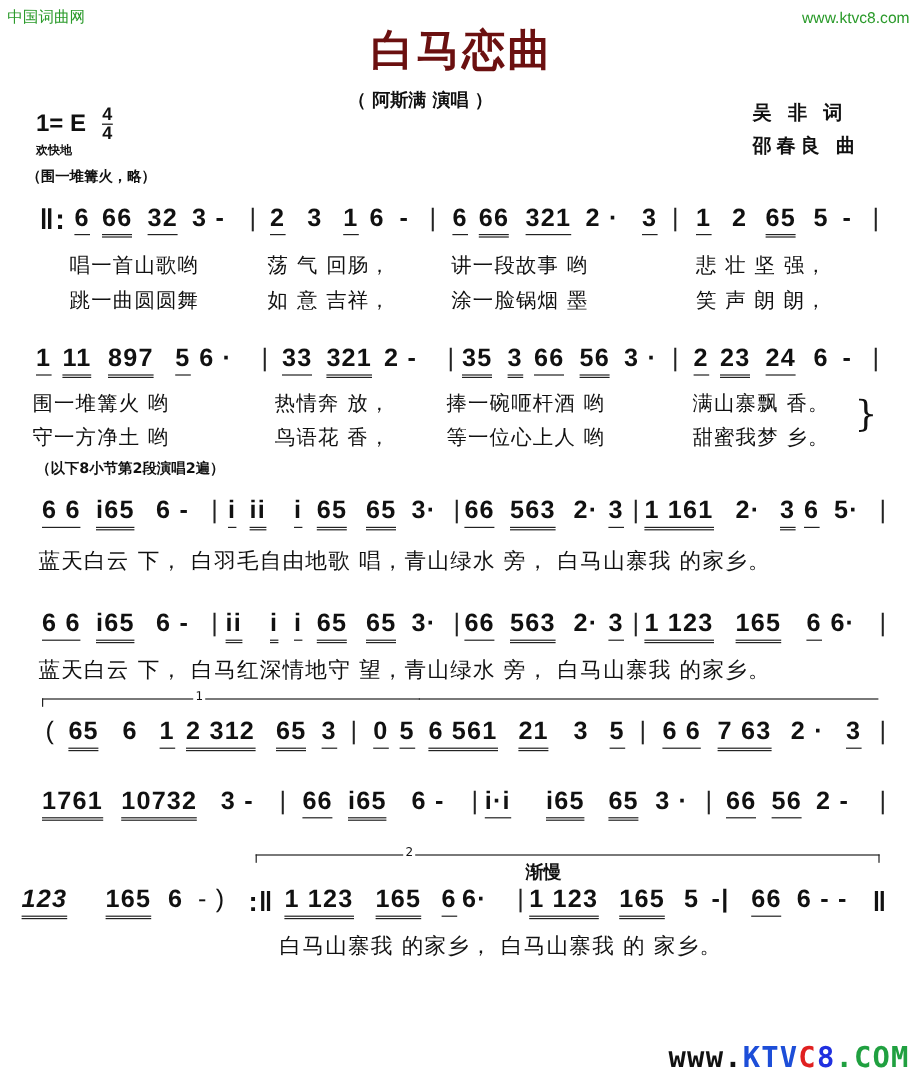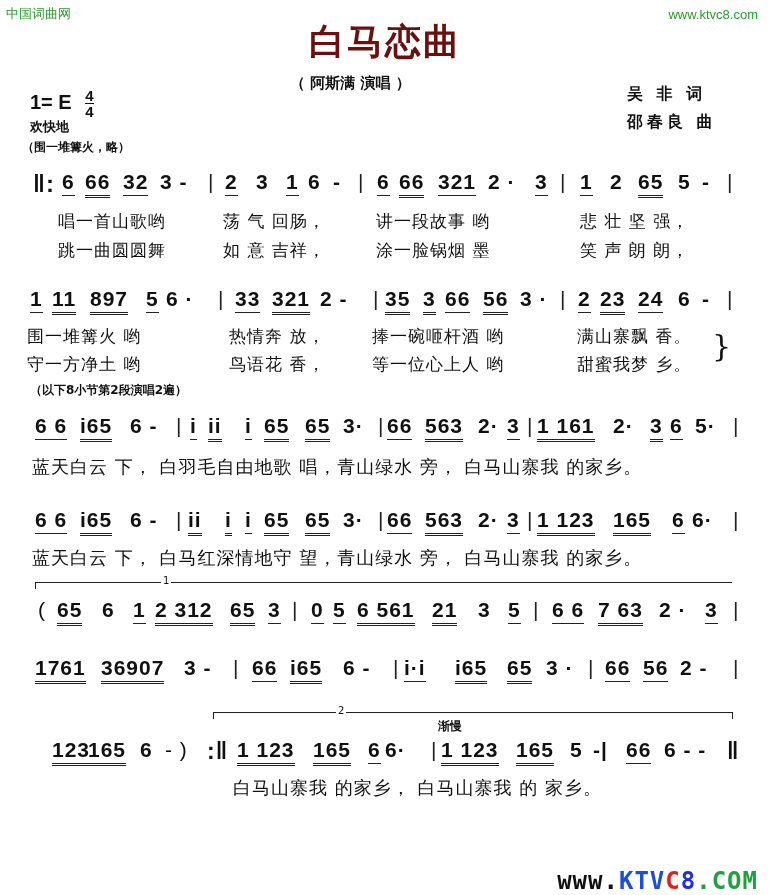--- a/index.html
+++ b/index.html
@@ -5,36 +5,36 @@
   html, body { margin: 0; padding: 0; background: #ffffff; }
   body { width: 770px; height: 895px; position: relative; overflow: hidden;
          font-family: "DejaVu Sans", "Liberation Sans", sans-serif; color: #111; }
   .abs { position: absolute; white-space: nowrap; }
   .site-left { left: 6px; top: 5px; font-size: 13px; color: #2a9a2a; font-family: "DejaVu Sans", sans-serif; }
   .site-right { right: 12px; top: 7px; font-size: 13px; color: #2a9a2a; font-family: "Liberation Sans", sans-serif; }
   .title { left: 0; width: 770px; text-align: center; top: 18px; font-size: 36px; color: #6b1010; font-weight: bold; letter-spacing: 2px; }
   .singer { left: 290px; top: 74px; font-size: 15px; font-weight: bold; }
   .key { left: 30px; top: 88px; font-size: 20px; font-weight: bold; font-family: "Liberation Sans", sans-serif; }
   .timesig { display: inline-block; vertical-align: middle; text-align: center; line-height: 15px; font-size: 15px; margin-left: 8px; }
-  .tempo { left: 30px; top: 118px; font-size: 13px; font-weight: bold; }
+  .tempo { left: 30px; top: 118px; font-size: 10px; font-weight: bold; }
   .accomp { left: 22px; top: 139px; font-size: 12px; font-weight: bold; }
   .credit { font-family: "DejaVu Serif", serif; font-size: 16px; font-weight: bold; letter-spacing: 4px; }
   .lyricist { left: 627px; top: 84px; }
   .composer { left: 627px; top: 112px; }
 
   .mline { position: absolute; left: 0; font-family: "Liberation Sans", sans-serif; font-weight: bold; font-size: 21px; letter-spacing: 1px; white-space: nowrap; }
   .mline .seg { position: absolute; top: 0; }
   .uline { border-bottom: 1.5px solid #222; padding-bottom: 1px; }
   .duline { border-bottom: 3.5px double #222; padding-bottom: 1px; }
   .barline { font-weight: normal; color: #222; }
   .lyric { position: absolute; font-family: "DejaVu Serif", serif; font-size: 17px; white-space: nowrap; color: #111; letter-spacing: 1px; }
   .bracket { position: absolute; border-top: 1.5px solid #222; border-left: 1.5px solid #222; height: 6px; }
   .bracket.r { border-right: 1.5px solid #222; }
   .blabel { position: absolute; font-size: 10px; background: #fff; padding: 0 2px; top: -8px; }
-  .slow { position: absolute; font-size: 12px; font-weight: bold; }
+  .slow { position: absolute; font-size: 15px; font-weight: bold; }
   .brace { position: absolute; font-size: 30px; font-family: "DejaVu Serif", serif; }
   .wm { position: absolute; right: 12px; top: 867px; font-family: "DejaVu Sans Mono", monospace; font-size: 24px; font-weight: bold; letter-spacing: 1px; }
 </style>
 </head>
 <body>
 
 <div class="abs site-left">中国词曲网</div>
 <div class="abs site-right">www.ktvc8.com</div>
 <div class="abs title">白马恋曲</div>
 <div class="abs singer">（ 阿斯满 演唱 ）</div>
@@ -203,21 +203,21 @@
   <span class="seg barline" style="left:533px;">|</span>
   <span class="seg uline" style="left:552px;">6 6</span>
   <span class="seg duline" style="left:598px;">7 63</span>
   <span class="seg" style="left:659px;">2 ·</span>
   <span class="seg uline" style="left:705px;">3</span>
   <span class="seg barline" style="left:733px;">|</span>
 </div>
 
 <div class="mline" style="top:656px;">
   <span class="seg duline" style="left:35px;">1761</span>
-  <span class="seg duline" style="left:101px;">36907</span>
+  <span class="seg duline" style="left:101px;">10732</span>
   <span class="seg" style="left:184px;">3 -</span>
   <span class="seg barline" style="left:233px;">|</span>
   <span class="seg uline" style="left:252px;">66</span>
   <span class="seg duline" style="left:290px;">i65</span>
   <span class="seg" style="left:343px;">6 -</span>
   <span class="seg barline" style="left:393px;">|</span>
   <span class="seg uline" style="left:404px;">i·i</span>
   <span class="seg duline" style="left:455px;">i65</span>
   <span class="seg duline" style="left:507px;">65</span>
   <span class="seg" style="left:546px;">3 ·</span>
@@ -227,21 +227,21 @@
   <span class="seg" style="left:680px;">2 -</span>
   <span class="seg barline" style="left:733px;">|</span>
 </div>
 
 <div class="bracket r" style="left:213px;top:712px;width:518px;">
   <span class="blabel" style="left:122px;">2</span>
 </div>
 <div class="slow" style="left:438px;top:718px;">渐慢</div>
 
 <div class="mline" style="top:738px;">
-  <span class="seg duline" style="left:52px;">123</span>
+  <span class="seg duline" style="left:18px;font-style:italic;">123</span>
   <span class="seg duline" style="left:88px;">165</span>
   <span class="seg" style="left:140px;">6</span>
   <span class="seg" style="left:165px;font-weight:normal;">- )</span>
   <span class="seg" style="left:207px;font-size:23px;">:‖</span>
   <span class="seg duline" style="left:237px;">1 123</span>
   <span class="seg duline" style="left:313px;">165</span>
   <span class="seg uline" style="left:368px;">6</span>
   <span class="seg" style="left:385px;">6·</span>
   <span class="seg barline" style="left:431px;">|</span>
   <span class="seg duline" style="left:441px;">1 123</span>

